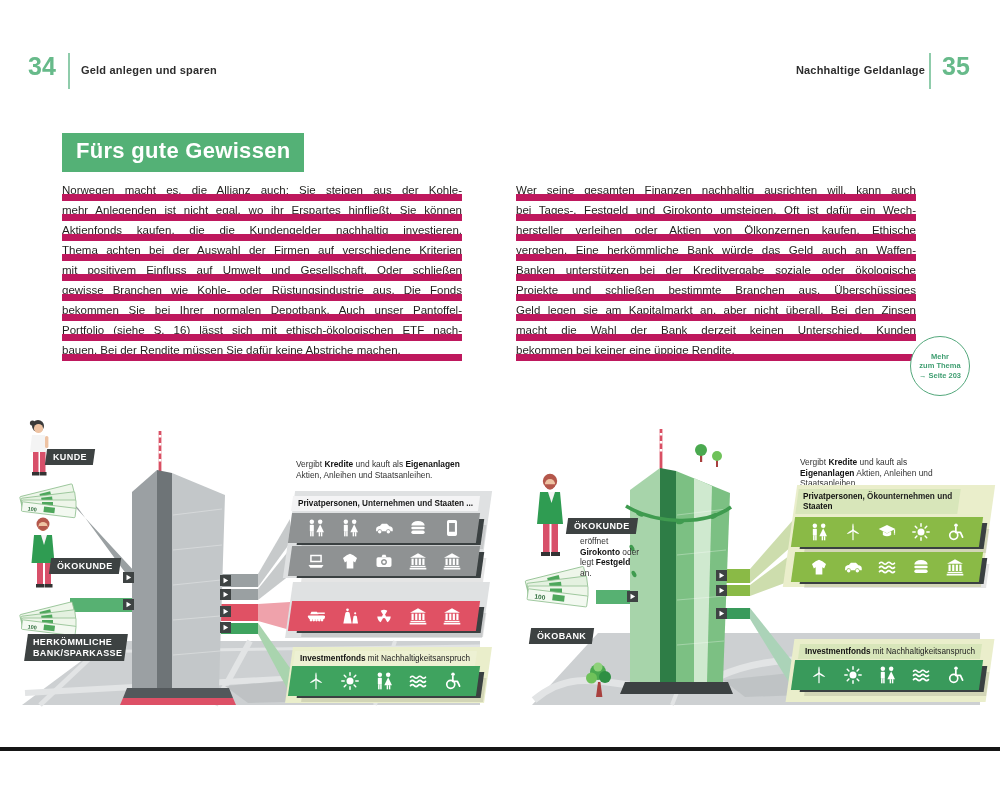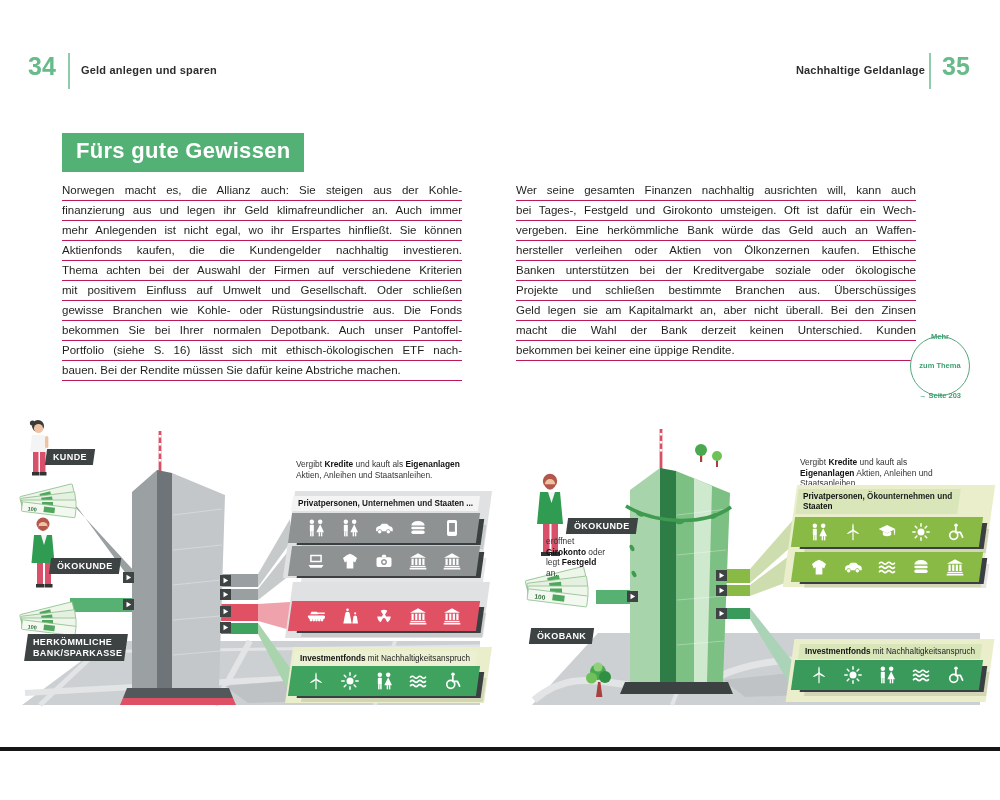--- a/index.html
+++ b/index.html
@@ -7,26 +7,26 @@
           font-family:"Liberation Sans",sans-serif;overflow:hidden;margin:0 auto;}
   .abs{position:absolute;}
   .artlayer{left:0;top:0;width:1000px;height:800px;z-index:1;pointer-events:none;}
   .ov{z-index:2;}
   .pagenum{font-size:25px;font-weight:bold;color:#67ba8a;line-height:26px;}
   .vrule{width:2px;height:36px;background:#8fccab;}
   .section{font-size:11px;font-weight:bold;color:#2d2d2d;letter-spacing:.2px;}
   .title{background:#54b176;color:#fff;font-size:22px;font-weight:bold;
          padding:5px 14px 8px;letter-spacing:.3px;text-align:center;}
   .textcol{width:400px;color:#201f1d;font-size:11.5px;}
-  .textcol .line{box-sizing:border-box;height:20px;line-height:18px;border-bottom:1px solid #be185d;
+  .textcol .line{box-sizing:border-box;height:20px;line-height:18px;border-bottom:7px solid #be185d;
                  white-space:nowrap;overflow:hidden;text-align:justify;text-align-last:justify;}
   .textcol .line:last-child{text-align-last:left;}
   .badge{box-sizing:border-box;width:60px;height:60px;border:1px solid #54a87c;border-radius:50%;
          background:#fff;color:#3f9e71;font-size:7.5px;line-height:9.5px;font-weight:bold;
-         display:flex;flex-direction:column;align-items:center;justify-content:center;text-align:center;gap:20px;}
+         display:flex;flex-direction:column;align-items:center;justify-content:center;text-align:center;}
   .dlabel{background:#3d4242;color:#fff;font-weight:bold;font-size:9px;letter-spacing:.4px;
           padding:2.5px 7px;transform:skewX(-8deg);white-space:nowrap;line-height:11px;}
   .dlabel .in{display:inline-block;transform:skewX(8deg);}
   .backing{transform:skewX(-8deg);}
   .row{box-sizing:border-box;display:flex;align-items:center;justify-content:space-around;
        padding:0 9px;transform:skewX(-8deg);
        box-shadow:7px 4px 0 -2px #3a4041, 11px 9px 0 -3px rgba(0,0,0,0.10);}
   .row-icon{width:20px;height:20px;fill:#fff;transform:skewX(8deg);}
   .banner{transform:skewX(-8deg);font-size:8.2px;color:#222;padding:2.5px 6px;
           white-space:nowrap;line-height:10px;width:fit-content;}
@@ -403,35 +403,34 @@
   <div class="abs ov vrule" style="left:68px;top:53px"></div>
   <div class="abs ov section" style="left:81px;top:64px">Geld anlegen und sparen</div>
   <div class="abs ov section" style="right:75px;top:64px;text-align:center">Nachhaltige Geldanlage</div>
   <div class="abs ov vrule" style="left:929px;top:53px"></div>
   <div class="abs ov pagenum" style="left:942px;top:53px">35</div>
 
   <div class="abs ov title" style="left:62px;top:133px">Fürs gute Gewissen</div>
 
   <div class="abs ov textcol" style="left:62px;top:181px">
       <div class="line">Norwegen macht es, die Allianz auch: Sie steigen aus der Kohle-</div>
-      <div class="line">finanzierung aus und legen ihr Geld klimafreundlicher an. Auch immer</div>
       <div class="line">mehr Anlegenden ist nicht egal, wo ihr Erspartes hinfließt. Sie können</div>
       <div class="line">Aktienfonds kaufen, die die Kundengelder nachhaltig investieren.</div>
       <div class="line">Thema achten bei der Auswahl der Firmen auf verschiedene Kriterien</div>
       <div class="line">mit positivem Einfluss auf Umwelt und Gesellschaft. Oder schließen</div>
       <div class="line">gewisse Branchen wie Kohle- oder Rüstungsindustrie aus. Die Fonds</div>
       <div class="line">bekommen Sie bei Ihrer normalen Depotbank. Auch unser Pantoffel-</div>
       <div class="line">Portfolio (siehe S. 16) lässt sich mit ethisch-ökologischen ETF nach-</div>
       <div class="line">bauen. Bei der Rendite müssen Sie dafür keine Abstriche machen.</div>
     </div>
   <div class="abs ov textcol" style="left:516px;top:181px">
       <div class="line">Wer seine gesamten Finanzen nachhaltig ausrichten will, kann auch</div>
       <div class="line">bei Tages-, Festgeld und Girokonto umsteigen. Oft ist dafür ein Wech-</div>
+      <div class="line">hersteller verleihen oder Aktien von Ölkonzernen kaufen. Ethische</div>
       <div class="line">vergeben. Eine herkömmliche Bank würde das Geld auch an Waffen-</div>
-      <div class="line">hersteller verleihen oder Aktien von Ölkonzernen kaufen. Ethische</div>
       <div class="line">Banken unterstützen bei der Kreditvergabe soziale oder ökologische</div>
       <div class="line">Projekte und schließen bestimmte Branchen aus. Überschüssiges</div>
       <div class="line">Geld legen sie am Kapitalmarkt an, aber nicht überall. Bei den Zinsen</div>
       <div class="line">macht die Wahl der Bank derzeit keinen Unterschied. Kunden</div>
       <div class="line">bekommen bei keiner eine üppige Rendite.</div>
     </div>
 
   <div class="abs ov badge" style="left:910px;top:336px">
     <span>Mehr</span>
     <span>zum Thema</span>
@@ -515,21 +514,21 @@
       </svg>
       <svg class="row-icon" viewBox="0 0 24 24">
         <use href="#i-waves"></use>
       </svg>
       <svg class="row-icon" viewBox="0 0 24 24">
         <use href="#i-wheelchair"></use>
       </svg>
     </div>
 
   <div class="abs ov dlabel" style="left:567px;top:518px"><span class="in">ÖKOKUNDE</span></div>
-  <div class="abs ov note" style="left:546px;top:536px;width:60px"><span>eröffnet </span><b>Girokonto</b><span> oder legt </span><b>Festgeld</b><span> an.</span></div>
+  <div class="abs ov note" style="left:580px;top:536px;width:60px"><span>eröffnet </span><b>Girokonto</b><span> oder legt </span><b>Festgeld</b><span> an.</span></div>
   <div class="abs ov dlabel" style="left:530px;top:628px"><span class="in">ÖKOBANK</span></div>
 
   <div class="abs ov note" style="left:800px;top:457px;width:160px"><span>Vergibt </span><b>Kredite</b><span> und kauft als </span><b>Eigenanlagen</b><span> Aktien, Anleihen und Staatsanleihen.</span></div>
 
   <div class="abs ov backing" style="left:790px;top:485px;width:198px;height:102px;background:#eaeecb"></div>
   <div class="abs ov banner wrap" style="left:797px;top:489px;width:150px;background:#d8e6ba;font-weight:bold"><span class="in"><b>Privatpersonen</b><span>, Ökounternehmen und </span><b>Staaten</b></span></div>
   <div class="abs ov row" style="left:793px;top:517px;width:188px;height:30px;background:#8aba46">
       <svg class="row-icon" viewBox="0 0 24 24">
         <use href="#i-couple"></use>
       </svg>

